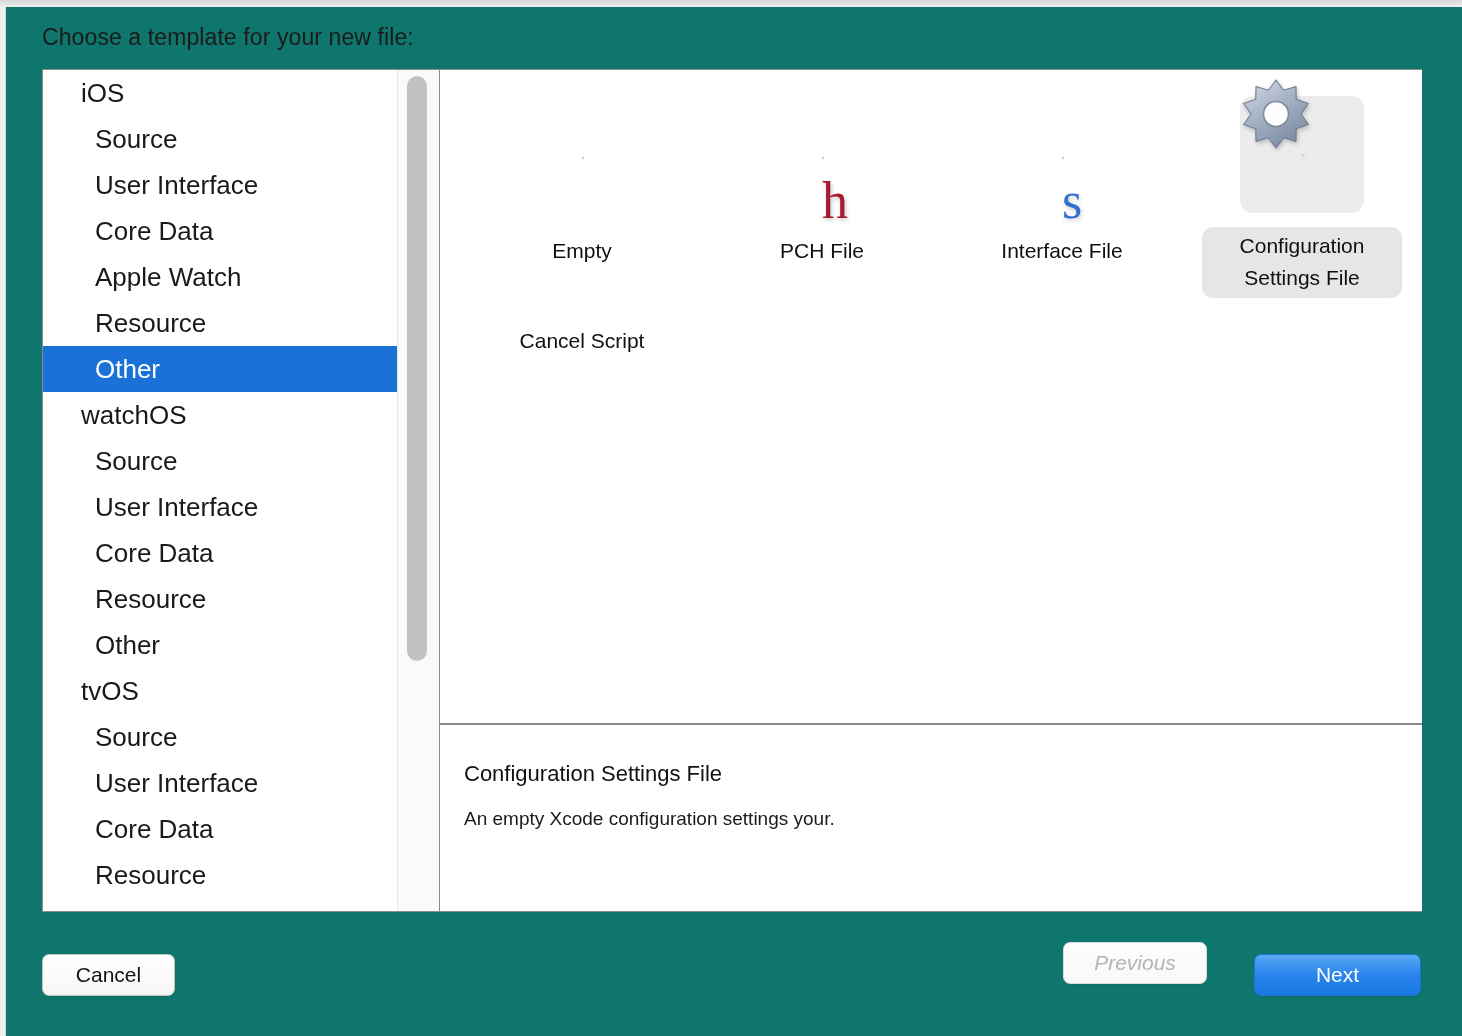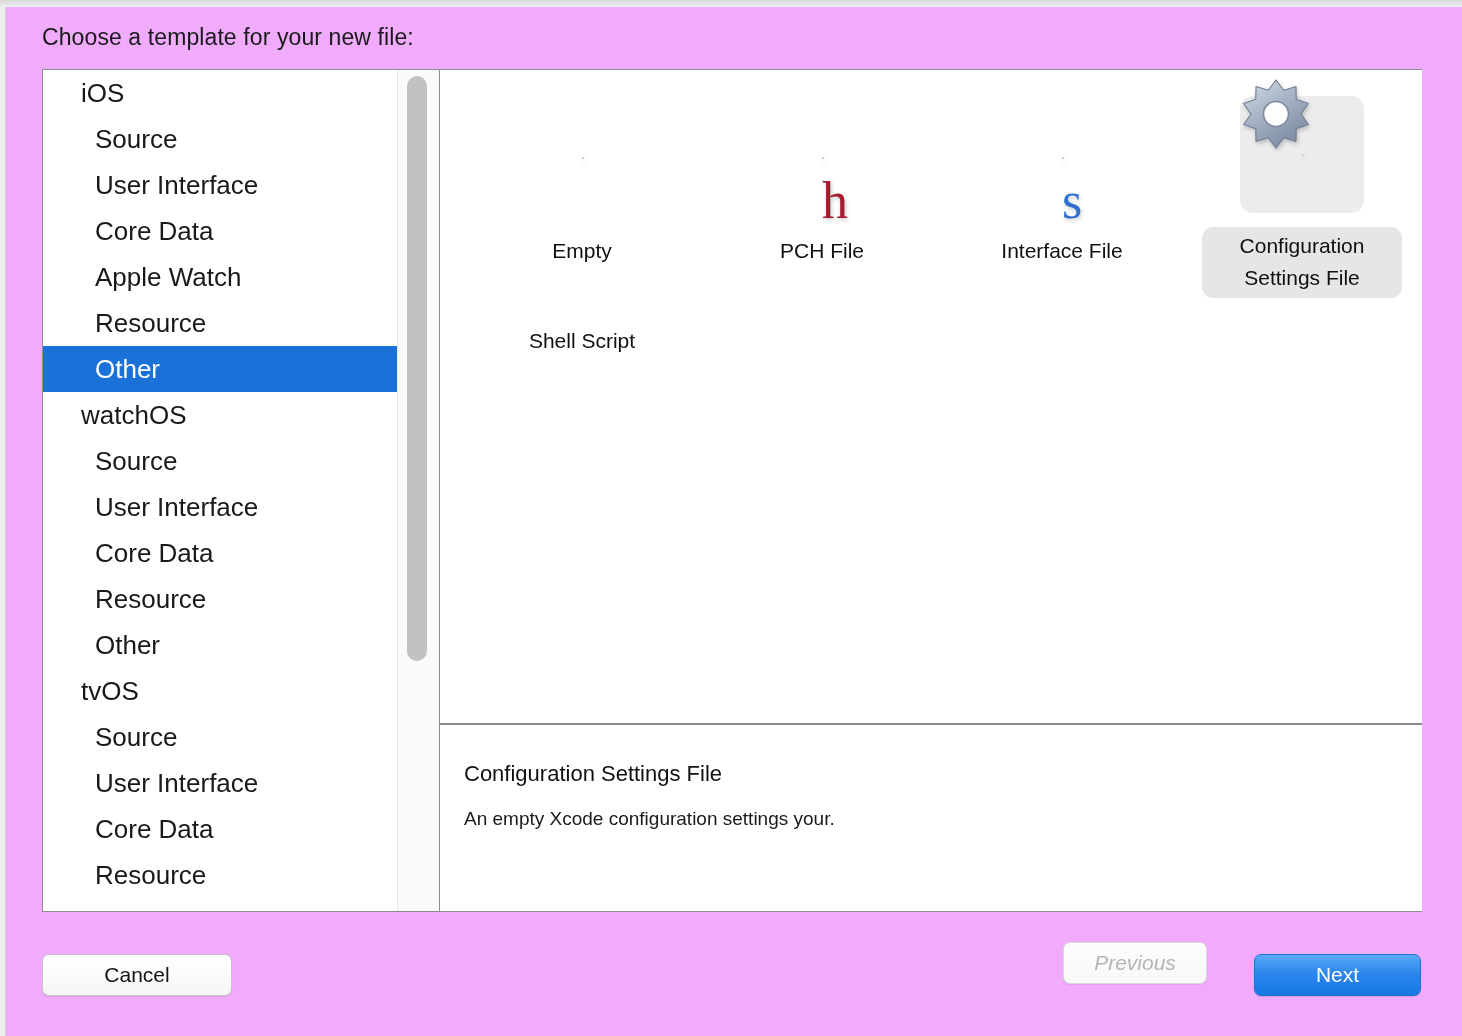--- a/index.html
+++ b/index.html
@@ -10,21 +10,21 @@
     overflow: hidden;
     background: #ececec;
     font-family: "Liberation Sans", sans-serif;
     -webkit-font-smoothing: antialiased;
   }
 
   #root {
     position: relative;
     width: 1462px;
     height: 1036px;
-    background: #f0abfc;
+    background: #0f766e;
   }
 
   
   .top-strip {
     position: absolute;
     left: 0; top: 0;
     width: 1462px; height: 7px;
     background: linear-gradient(to bottom, #d8d8d8 0%, #e4e4e4 55%, #ededed 100%);
   }
   .left-edge {
@@ -222,21 +222,21 @@
     font-size: 21px;
     display: flex;
     align-items: center;
     justify-content: center;
     border: 1px solid #c4c4c4;
     background: linear-gradient(to bottom, #ffffff 0%, #fbfbfb 50%, #f5f5f5 100%);
     color: #131313;
     box-shadow: 0 1px 1px rgba(0,0,0,0.07);
     user-select: none;
   }
-  .btn.cancel { left: 42px; top: 954px; width: 190px; }
+  .btn.cancel { left: 42px; top: 954px; width: 133px; }
   .btn.previous {
     left: 1063px; top: 942px; width: 144px;
     color: #b4b4b4;
     border-color: #d9d9d9;
     background: linear-gradient(to bottom, #fdfdfd 0%, #f8f8f8 100%);
     font-style: italic;
   }
   .btn.next {
     left: 1254px; top: 954px; width: 167px;
     color: #ffffff;
@@ -332,21 +332,21 @@
                           <stop offset="1" stop-color="#7e8da4"></stop>
                         </linearGradient>
                       </defs>
                       <polygon points="38.00,4.00 45.73,14.22 57.98,10.49 58.23,23.31 70.34,27.49 63.00,38.00 70.34,48.51 58.23,52.69 57.98,65.51 45.73,61.78 38.00,72.00 30.27,61.78 18.02,65.51 17.77,52.69 5.66,48.51 13.00,38.00 5.66,27.49 17.77,23.31 18.02,10.49 30.27,14.22" fill="url(#gg)" stroke="#6f7d92" stroke-width="1.1" stroke-linejoin="round"></polygon>
                       <circle cx="38" cy="38" r="12.5" fill="#fdfdfd" stroke="#7d8a9e" stroke-width="1.6"></circle>
                     </svg></span></span></span>
             </div>
             <div class="label">Configuration Settings File</div>
           </div>
           <div class="tile">
-            <div class="label">Shell Script</div>
+            <div class="label">Cancel Script</div>
           </div>
         </div>
     </div>
 
     <div class="desc-divider"></div>
     <div class="description">
       <div class="desc-title">Configuration Settings File</div>
       <div class="desc-body">An empty Xcode configuration settings your.</div>
     </div>
   </div>

